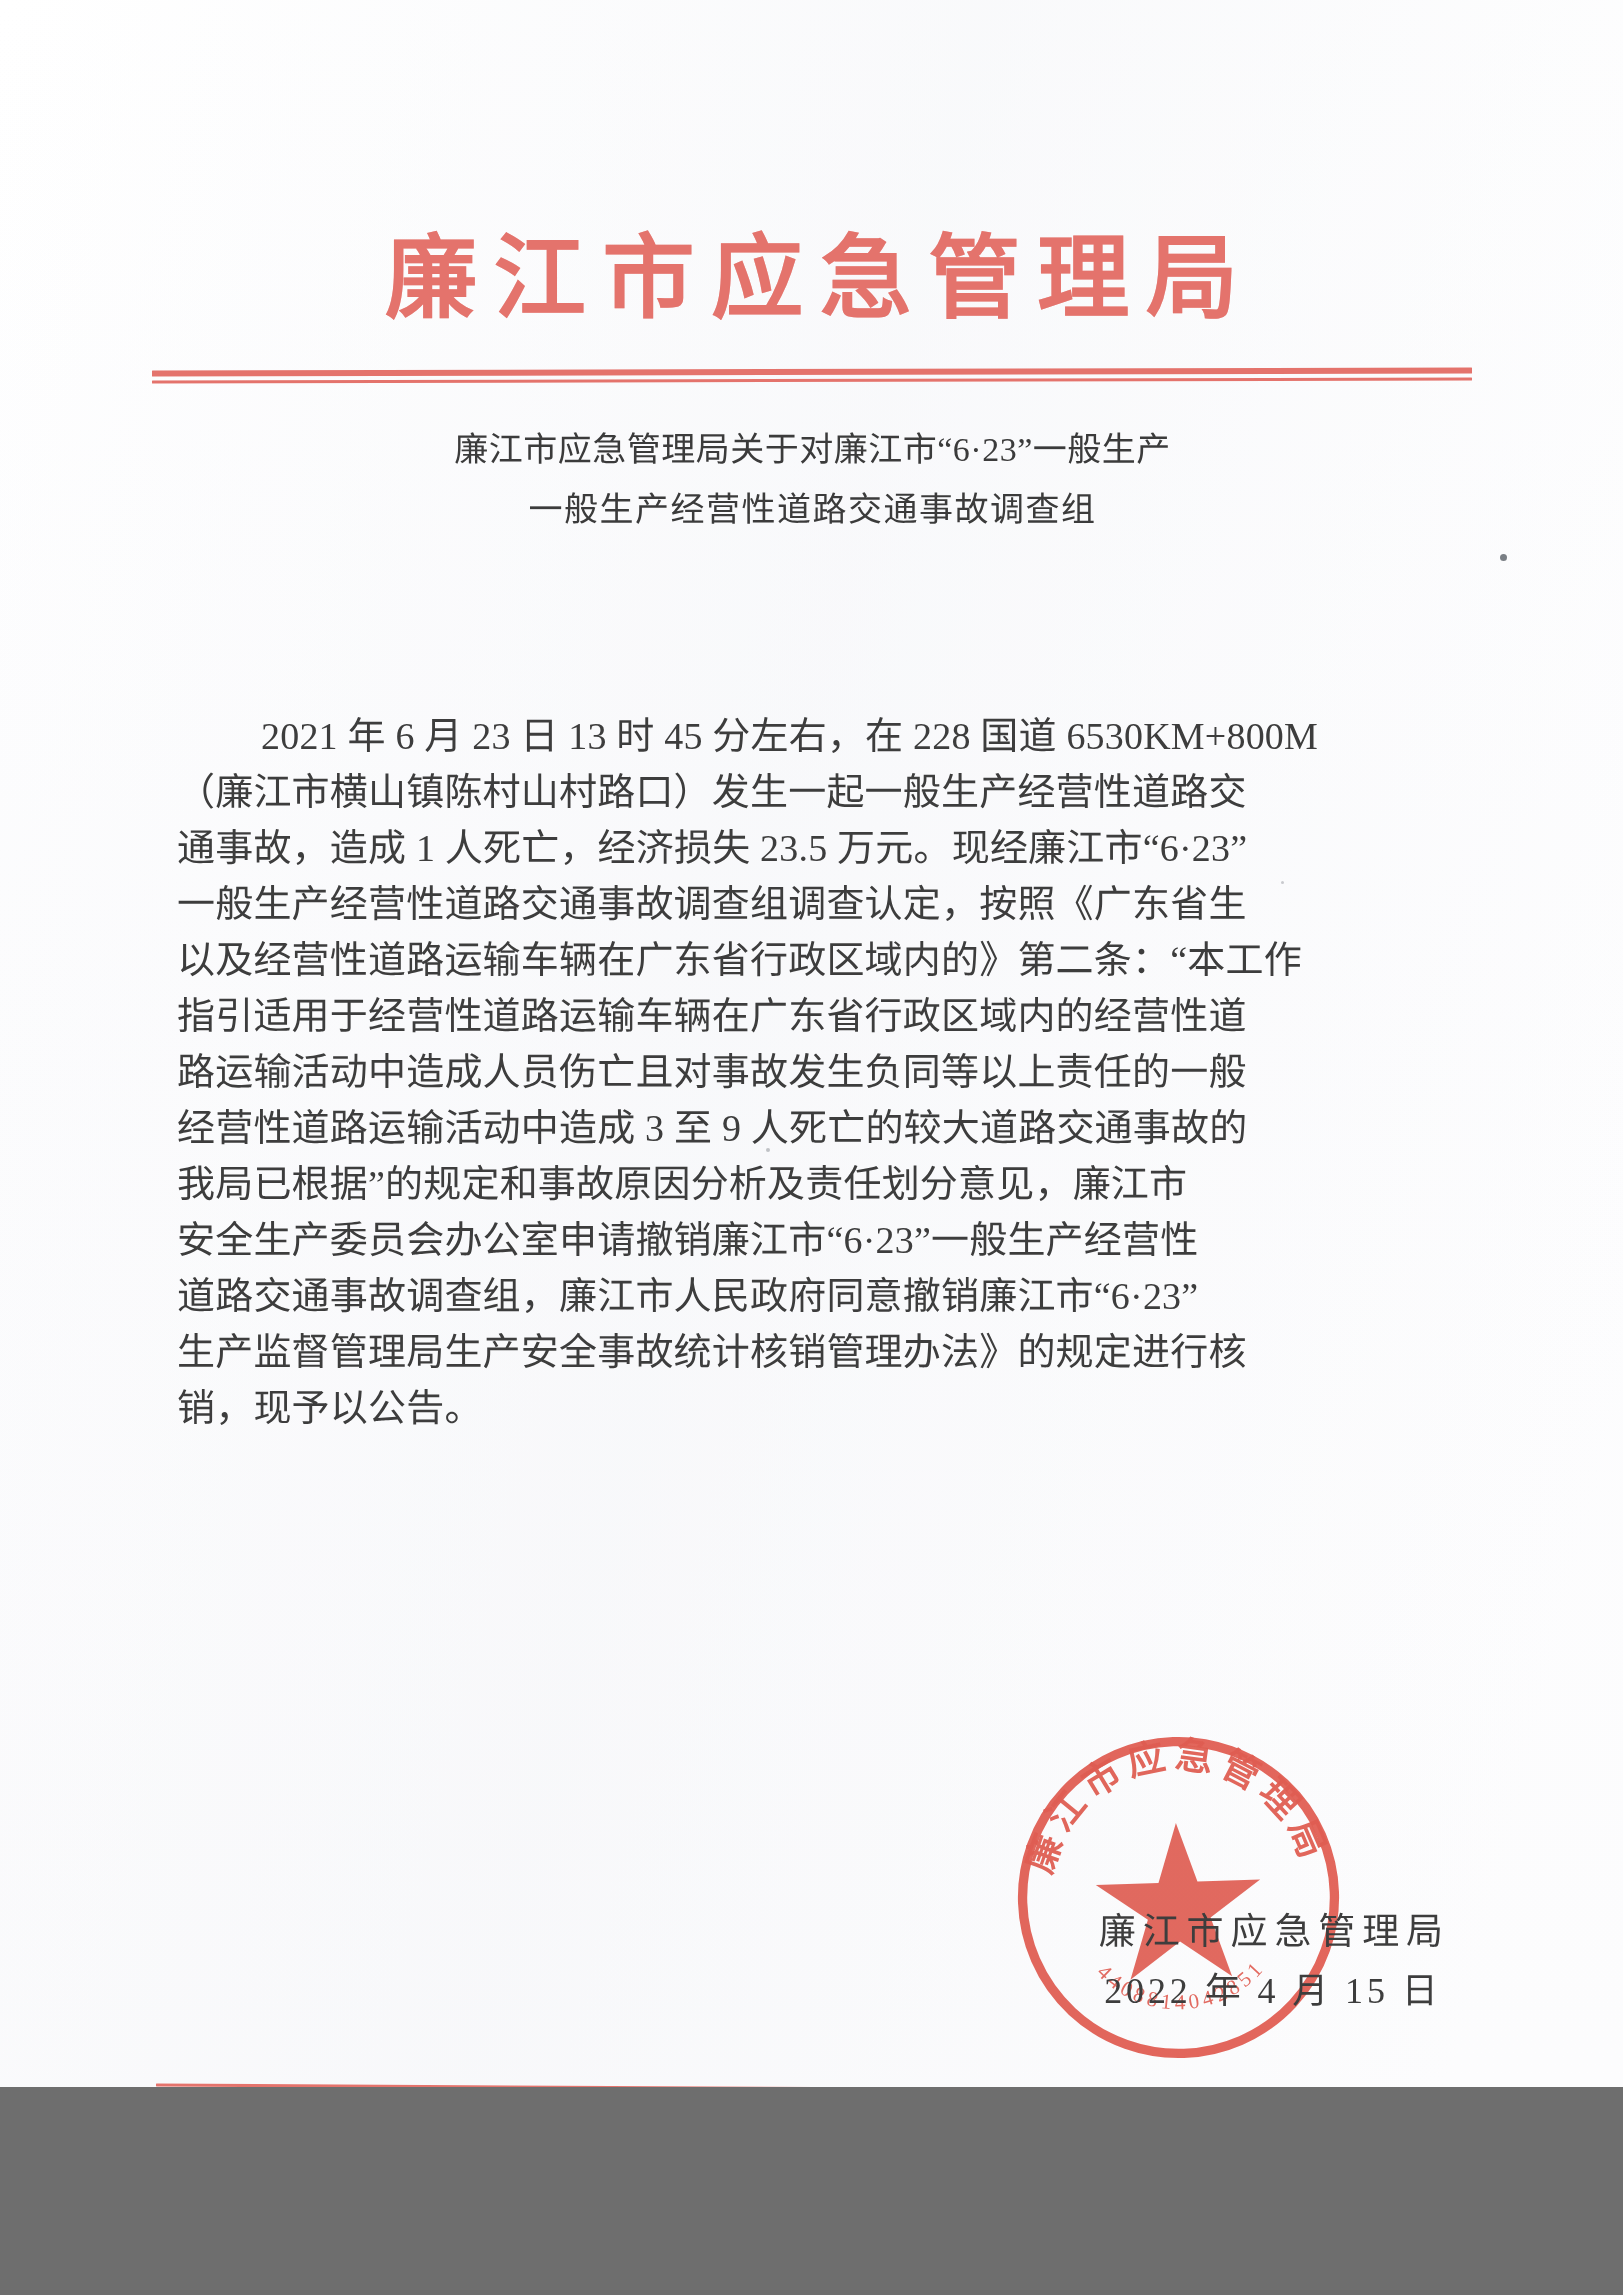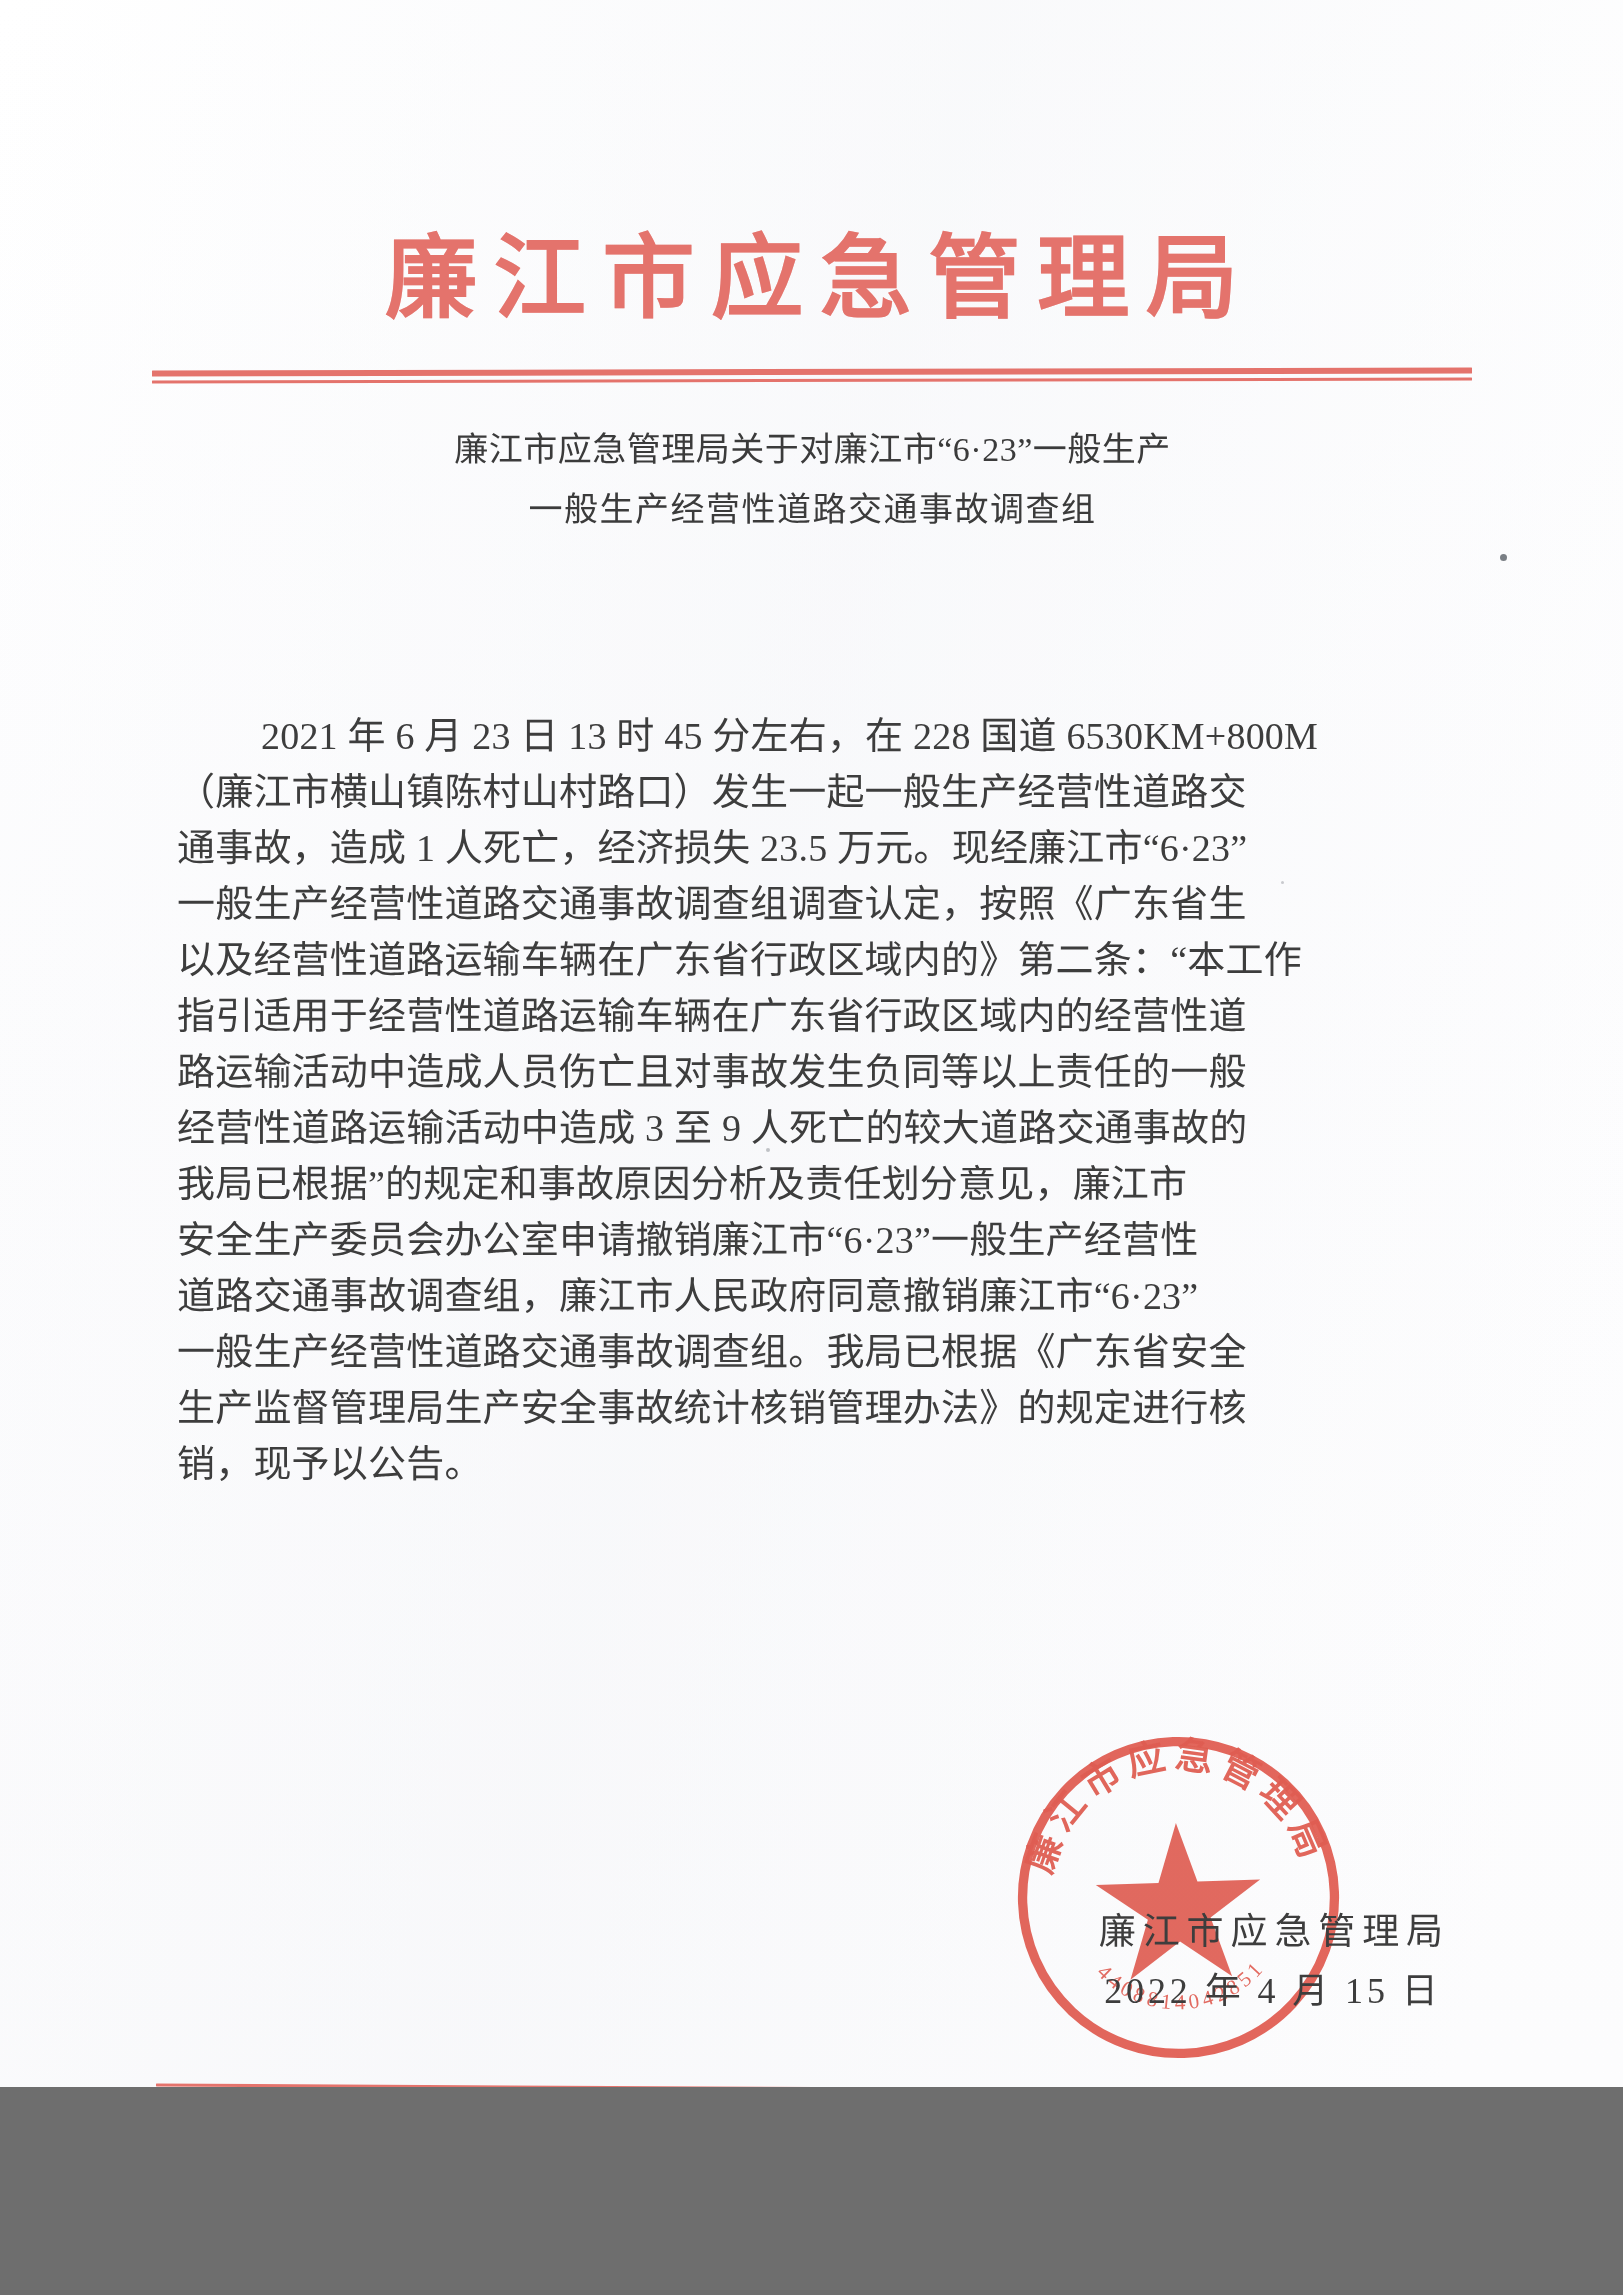--- a/index.html
+++ b/index.html
@@ -203,21 +203,20 @@
     <div class="body-line">（廉江市横山镇陈村山村路口）发生一起一般生产经营性道路交</div>
     <div class="body-line">通事故，造成 1 人死亡，经济损失 23.5 万元。现经廉江市“6·23”</div>
     <div class="body-line">一般生产经营性道路交通事故调查组调查认定，按照《广东省生</div>
     <div class="body-line">以及经营性道路运输车辆在广东省行政区域内的》第二条：“本工作</div>
     <div class="body-line">指引适用于经营性道路运输车辆在广东省行政区域内的经营性道</div>
     <div class="body-line">路运输活动中造成人员伤亡且对事故发生负同等以上责任的一般</div>
     <div class="body-line">经营性道路运输活动中造成 3 至 9 人死亡的较大道路交通事故的</div>
     <div class="body-line">我局已根据”的规定和事故原因分析及责任划分意见，廉江市</div>
     <div class="body-line">安全生产委员会办公室申请撤销廉江市“6·23”一般生产经营性</div>
     <div class="body-line">道路交通事故调查组，廉江市人民政府同意撤销廉江市“6·23”</div>
-    <div class="body-line">一般生产经营性道路交通事故调查组。我局已根据《广东省安全</div>
     <div class="body-line">生产监督管理局生产安全事故统计核销管理办法》的规定进行核</div>
     <div class="body-line">销，现予以公告。</div>
   </div>
 
   <div class="seal">
     <svg viewBox="0 0 400 400" xmlns="http://www.w3.org/2000/svg" aria-hidden="true">
       <defs>
         <path id="sealArcTop" d="M 48 200 A 152 152 0 0 1 352 200"></path>
         <path id="sealArcBottom" d="M 68 200 A 132 132 0 0 0 332 200"></path>
       </defs>

